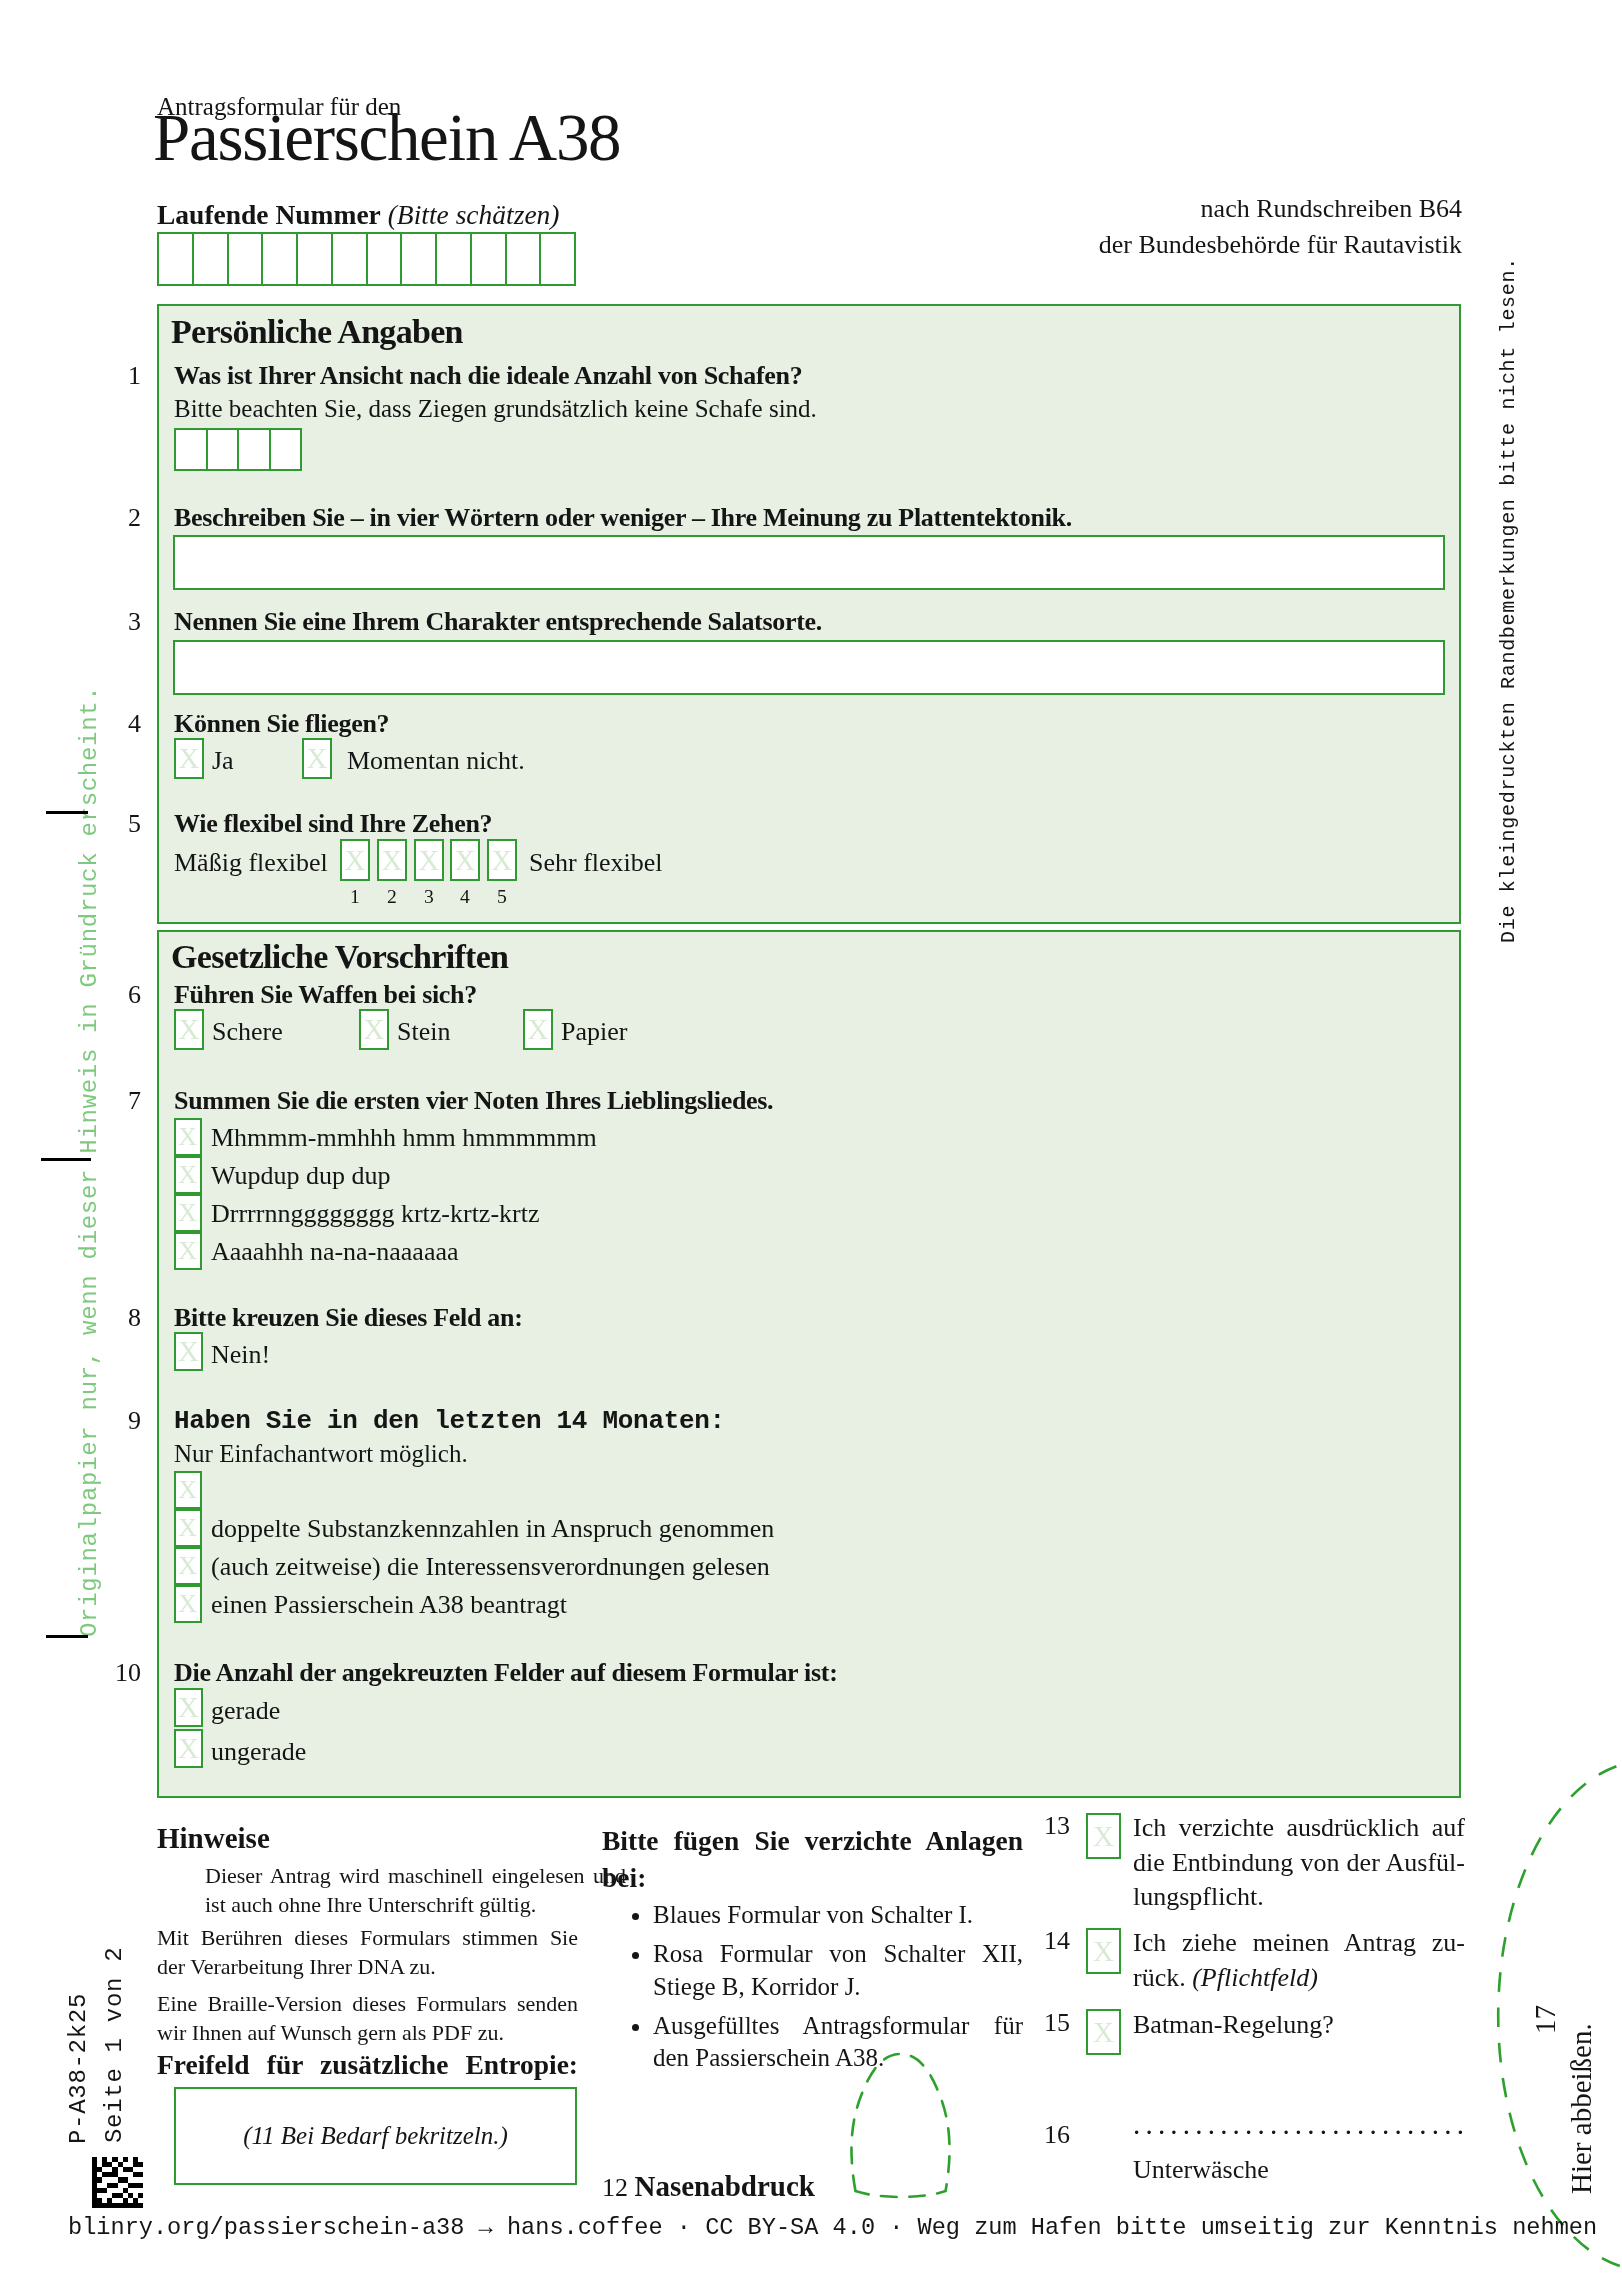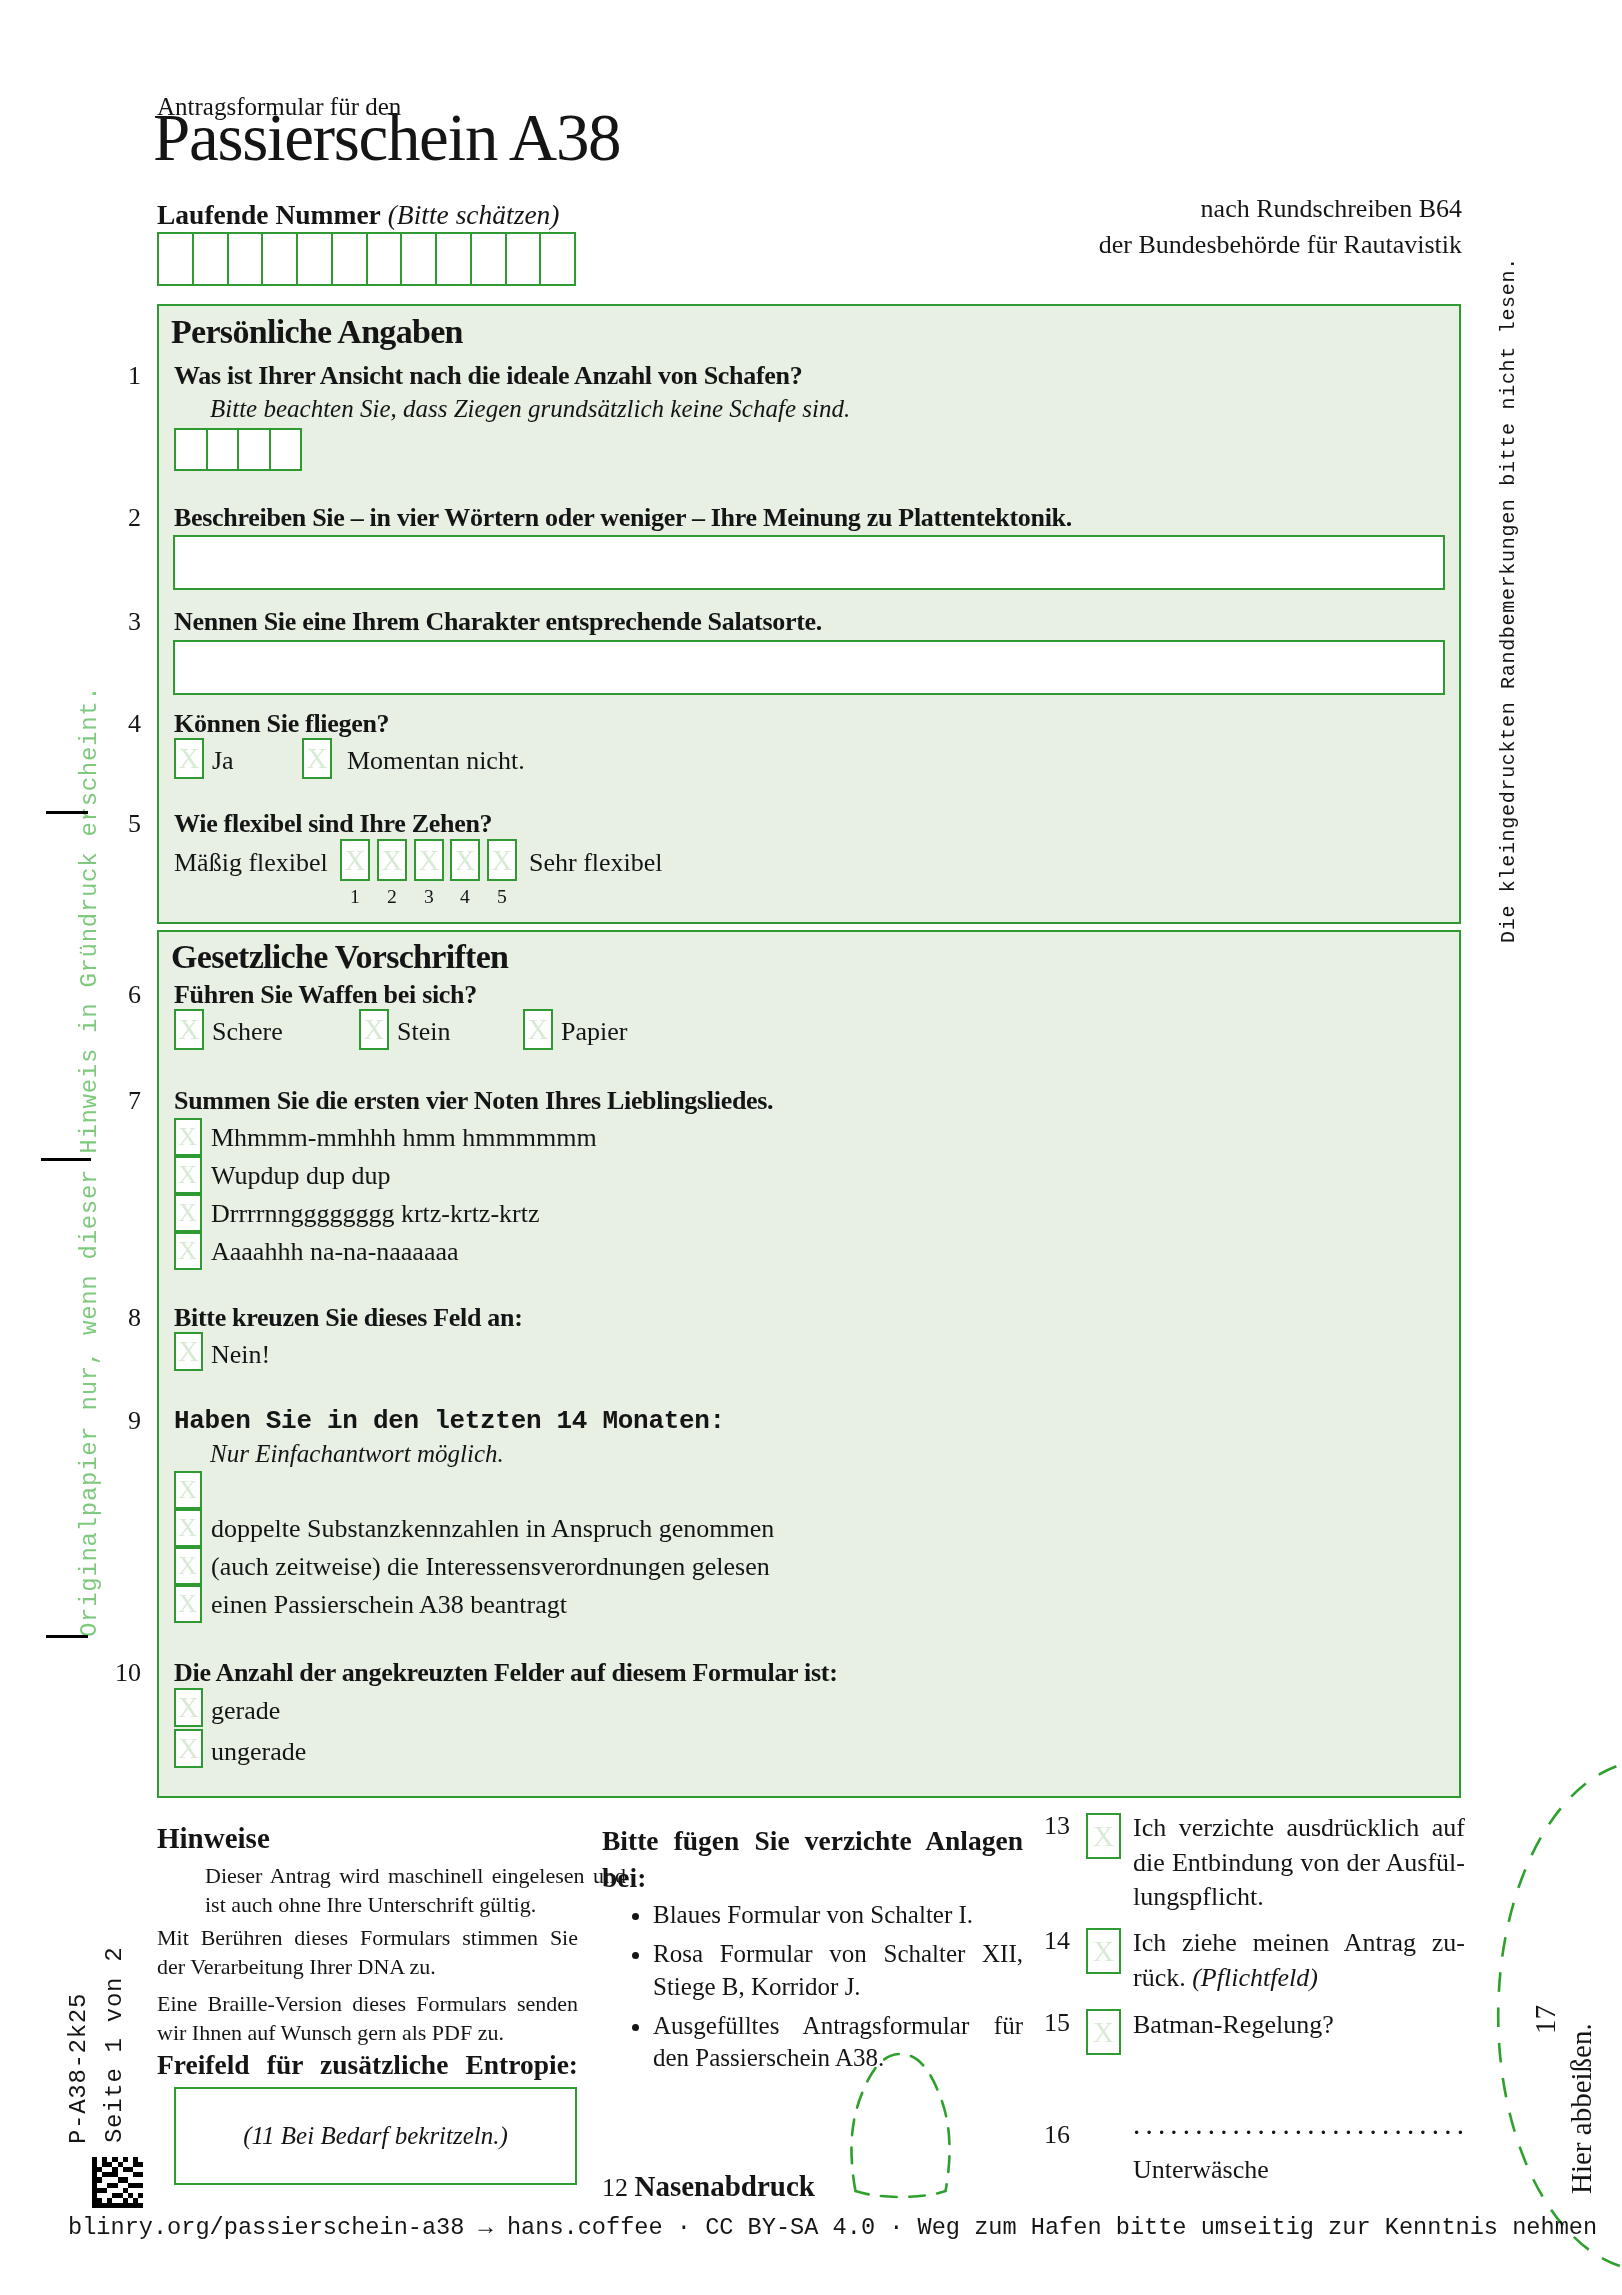--- a/index.html
+++ b/index.html
@@ -15,21 +15,21 @@
   .page{
     position:relative;width:1623px;height:2295px;background:#ffffff;
     overflow:hidden;font-family:"Liberation Serif", serif;color:var(--ink);
     margin:0 auto;
   }
   .abs{position:absolute;}
   .greenbox{position:absolute;background:var(--gf);border:2px solid var(--gb);}
   .sectitle{position:absolute;font-size:34px;font-weight:bold;letter-spacing:-0.7px;}
   .qnum{position:absolute;font-size:26px;width:46px;text-align:right;}
   .qtitle{position:absolute;font-size:26px;font-weight:bold;letter-spacing:-0.3px;}
-  .qnote{position:absolute;font-size:25px;font-style:italic;margin-left:36px;}
+  .qnote{position:absolute;font-size:25px;}
   .lbl{position:absolute;font-size:26px;}
   .cb{
     position:absolute;background:#fff;border:2px solid var(--gb);
     display:flex;align-items:center;justify-content:center;
     color:var(--mark);font-size:29px;line-height:1;
   }
   .input{position:absolute;background:#fff;border:2px solid var(--gb);}
   .cells{position:absolute;display:flex;border:2px solid var(--gb);background:#fff;}
   .cells > div{flex:1;border-right:2px solid var(--gb);}
   .cells > div:last-child{border-right:none;}

